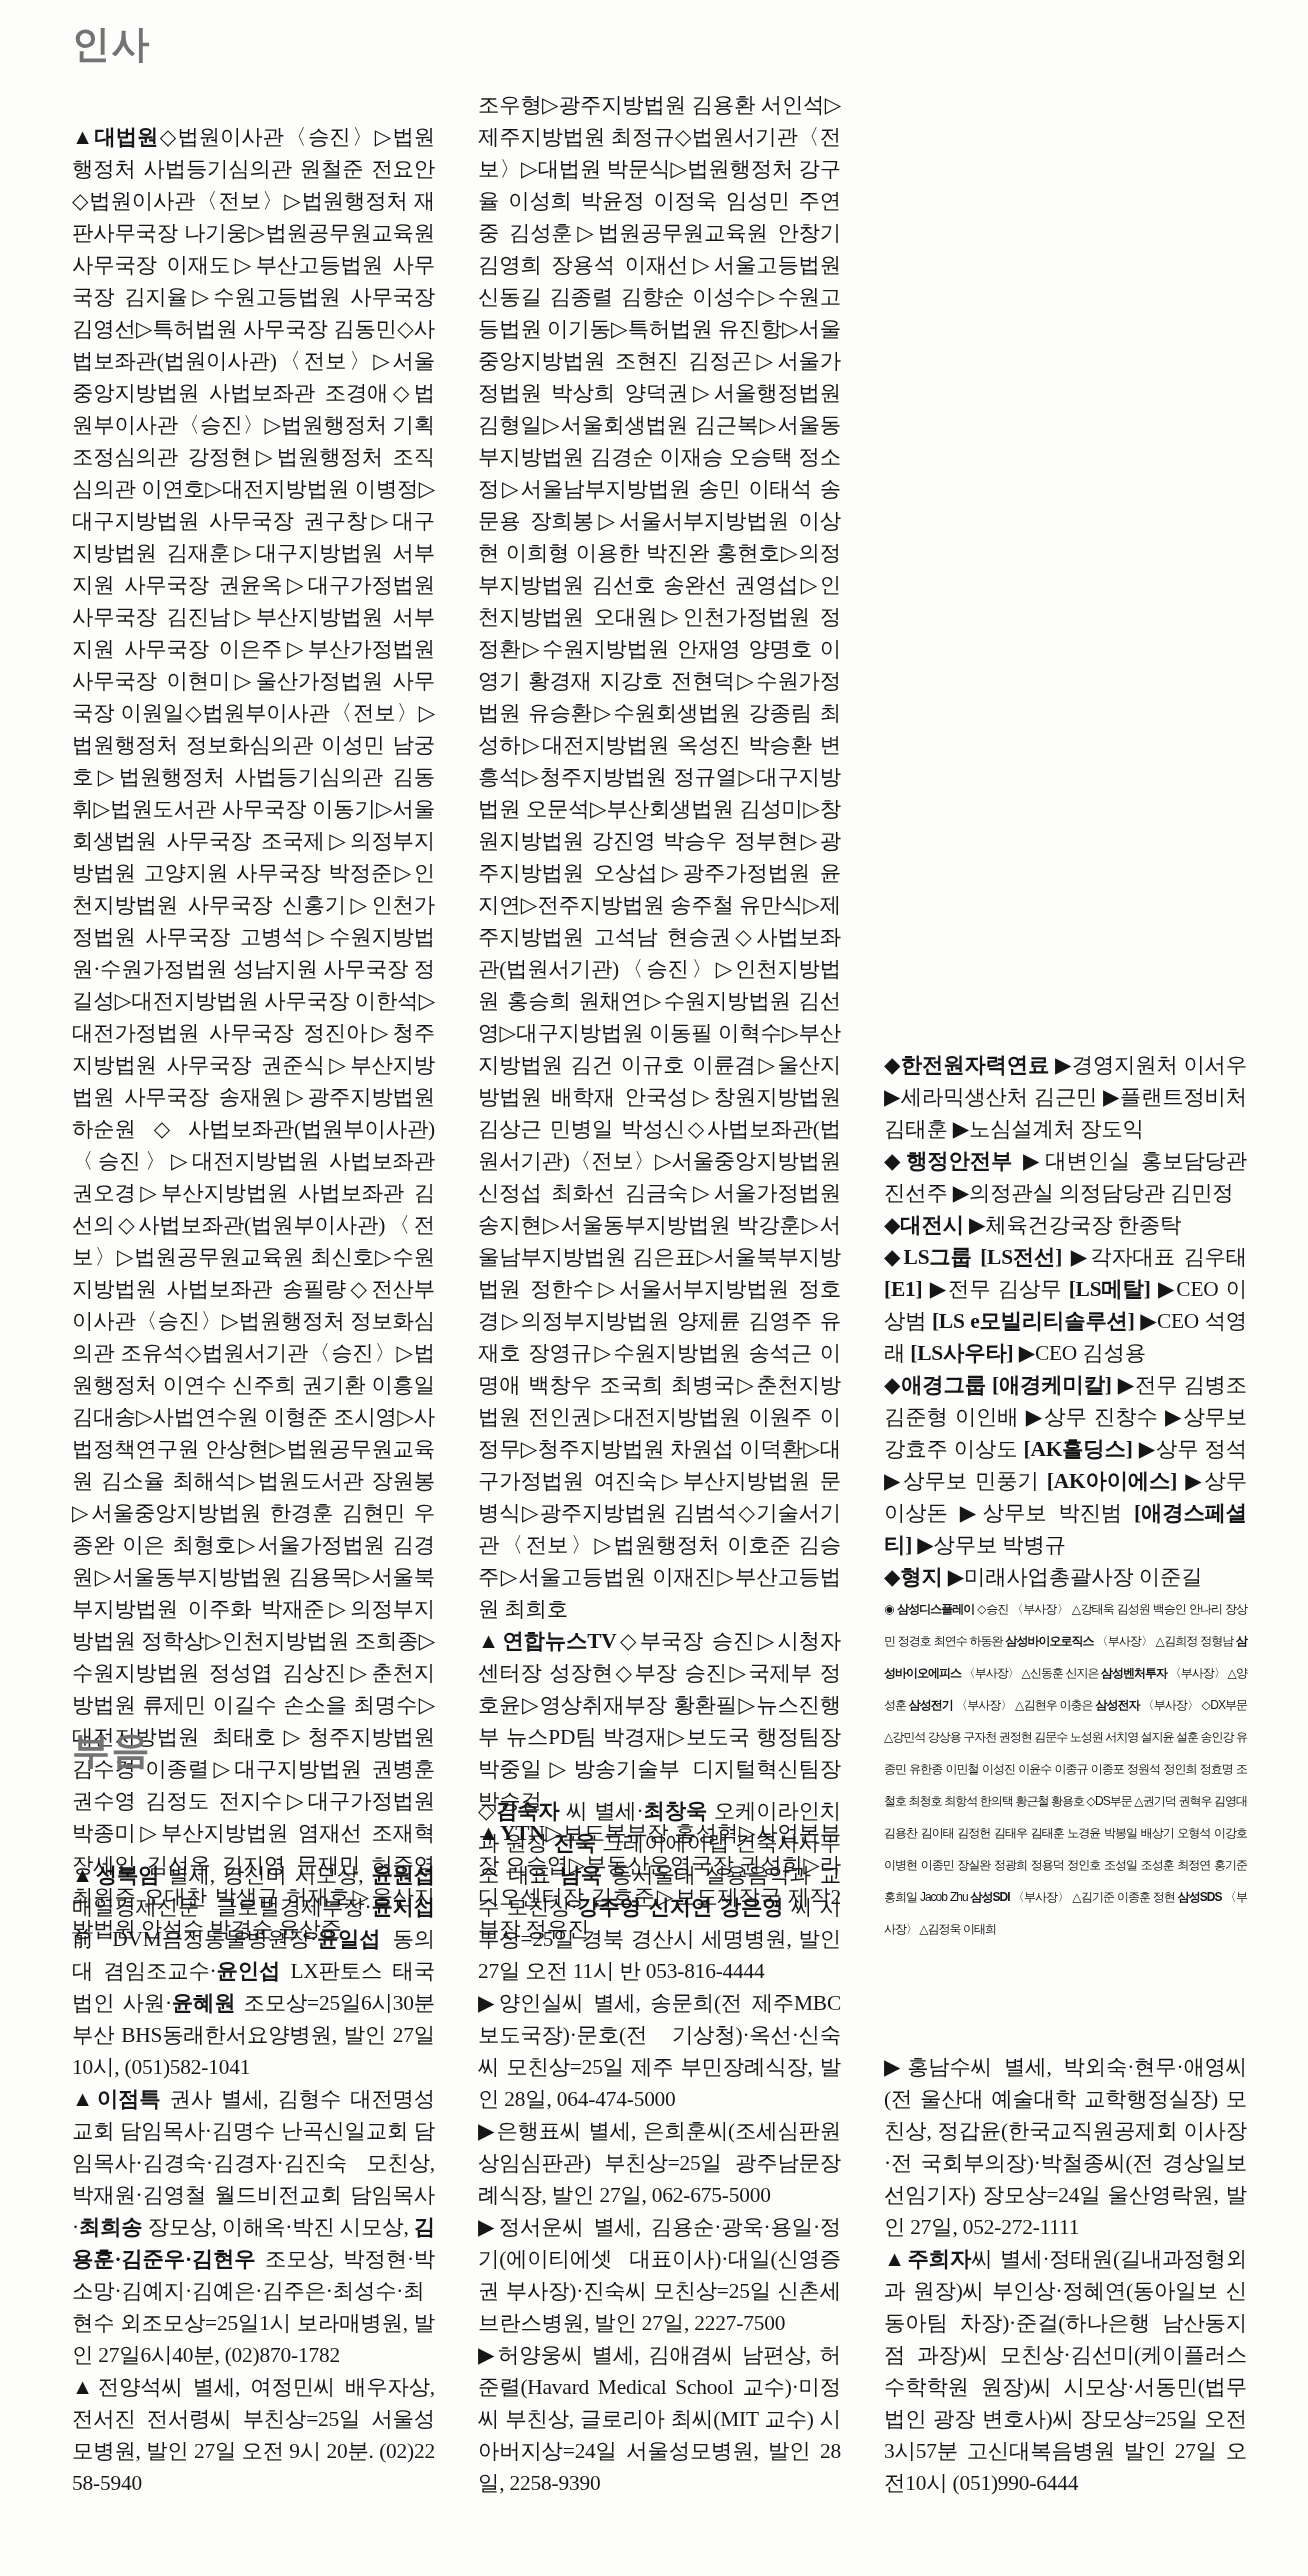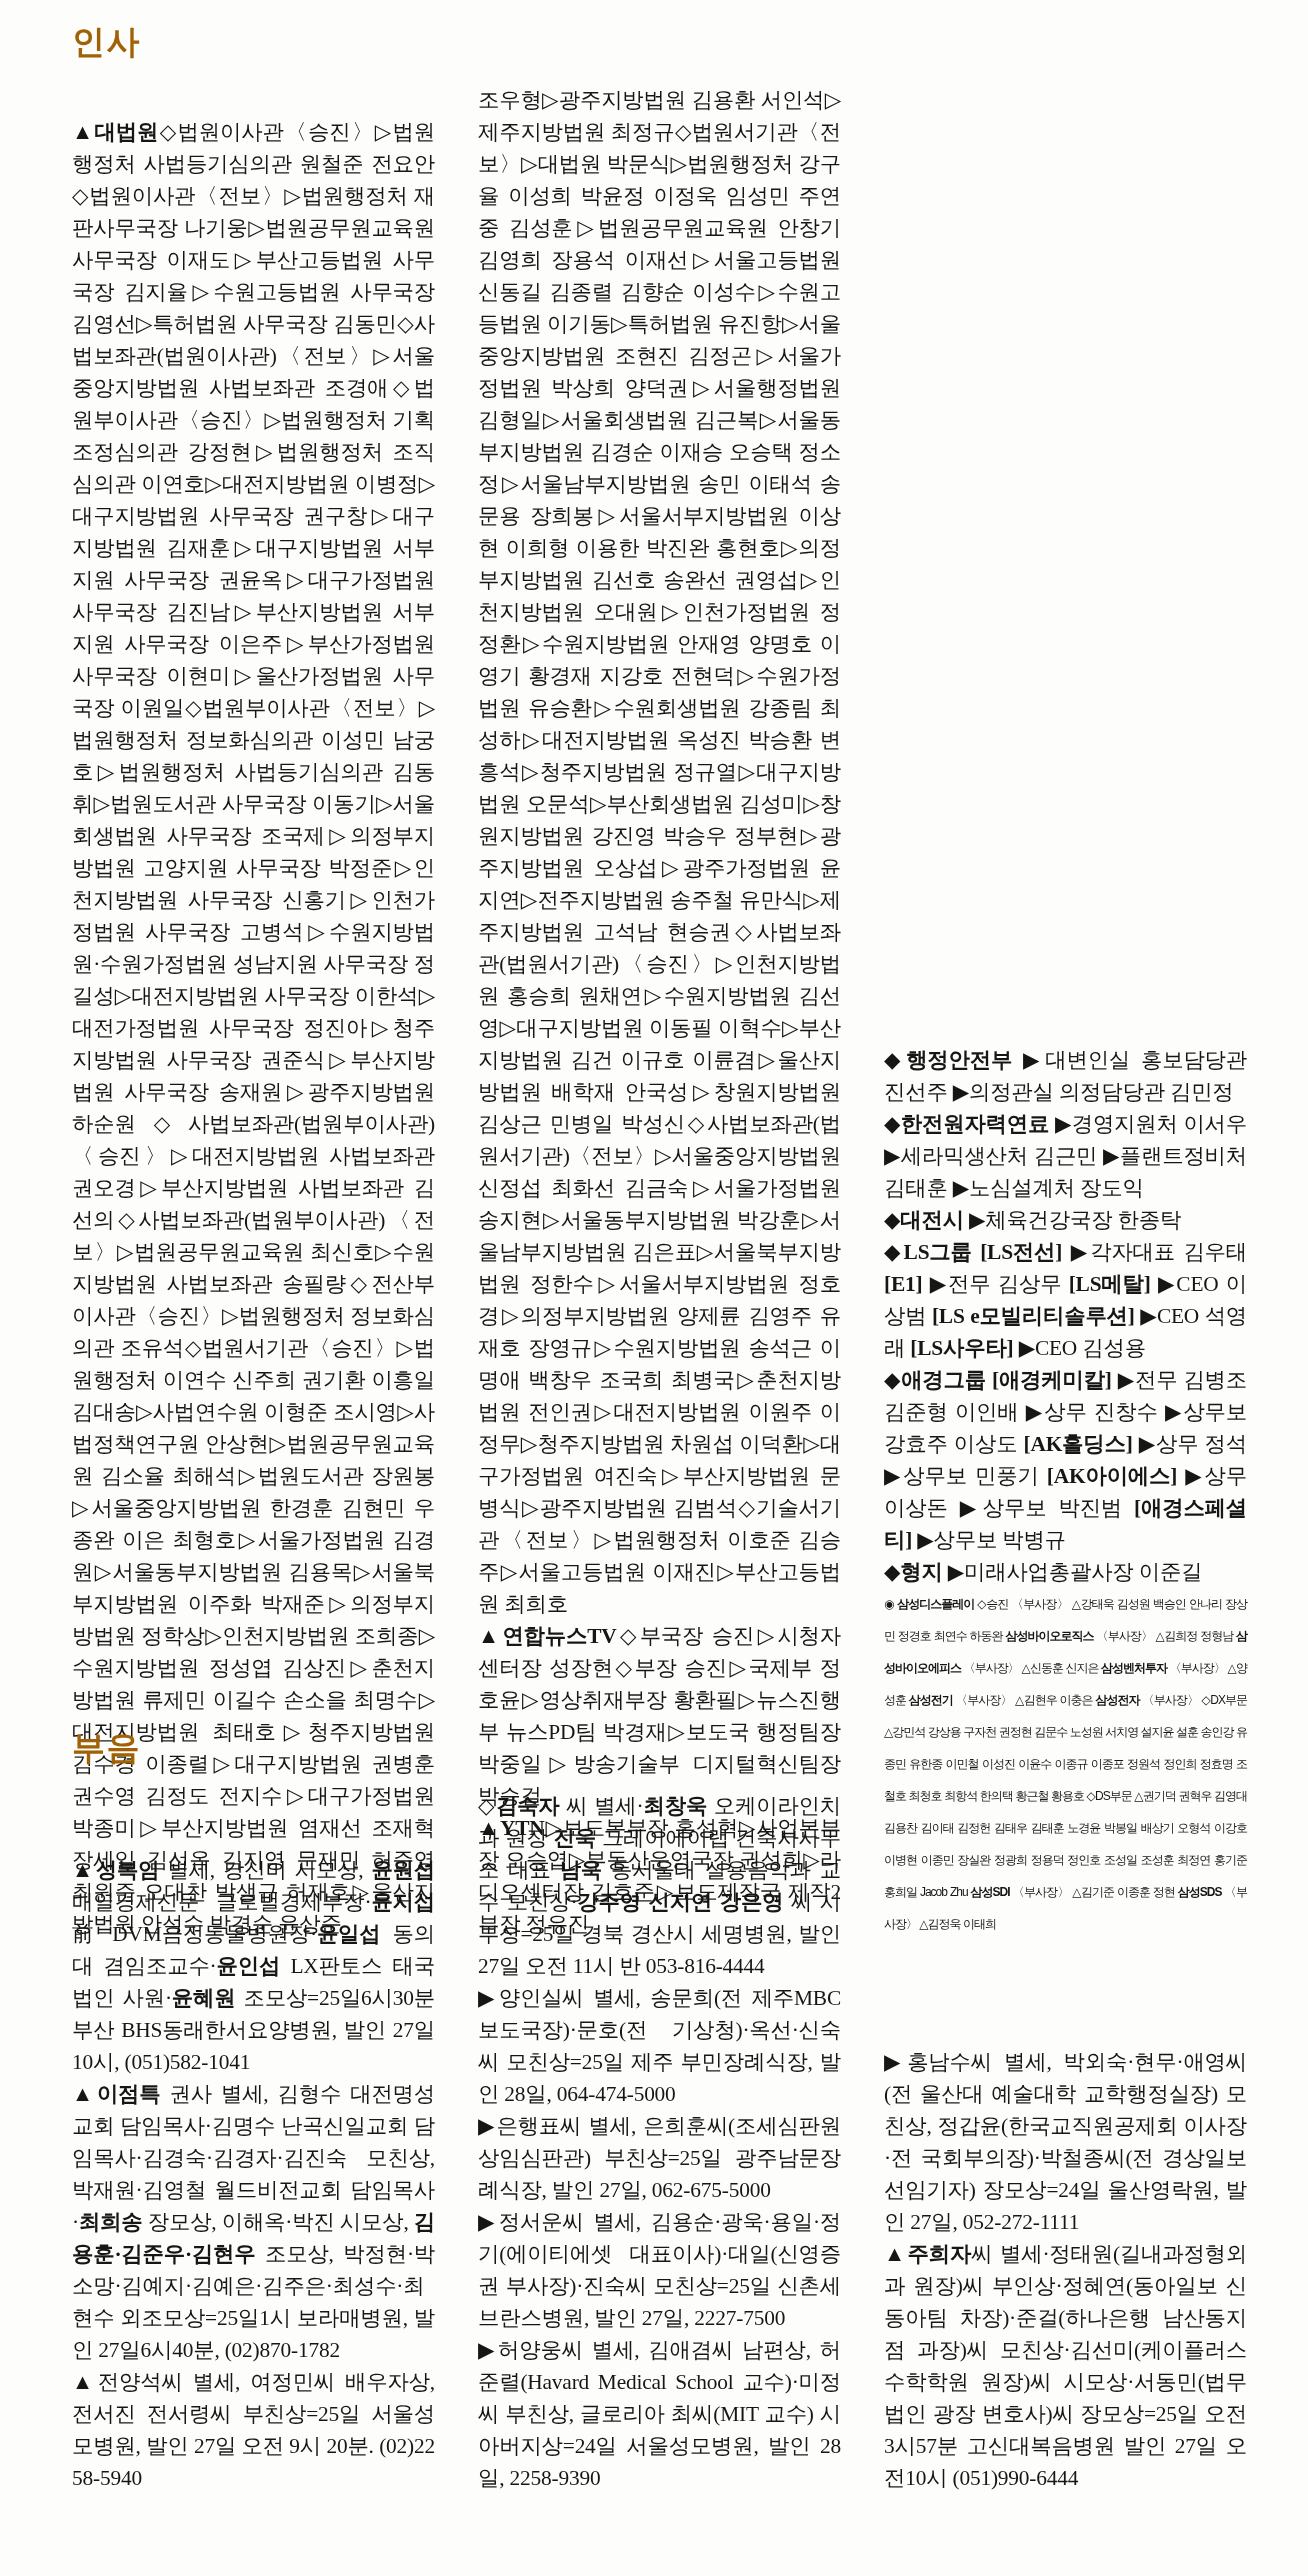--- a/index.html
+++ b/index.html
@@ -10,24 +10,24 @@
     background: #fdfdfb;
     font-family: "Liberation Serif", "DejaVu Serif", serif;
     color: #161616;
     overflow: hidden;
   }
   .news-section { position: absolute; left: 72px; width: 1175px; }
   .sec-insa { top: 25px; }
   .sec-buum { top: 1731px; }
   .section-title {
     font-family: "Liberation Sans", "DejaVu Sans", sans-serif;
-    font-size: 33px;
+    font-size: 38px;
     font-weight: 800;
     letter-spacing: 1.6px;
-    color: #a16207;
+    color: #737373;
     margin: 0 0 26px 0;
     line-height: 1;
   }
   .cols { display: flex; gap: 43px; align-items: flex-end; }
   .col { width: 363px; }
   .para {
     margin: 0;
     font-size: 21.4px;
     line-height: 32px;
     text-align: justify;
@@ -52,22 +52,22 @@
     <div class="cols">
       <div class="col">
           <p class="para"><span class="b">▲대법원</span><span>◇법원이사관〈승진〉▷법원행정처 사법등기심의관 원철준 전요안◇법원이사관〈전보〉▷법원행정처 재판사무국장 나기웅▷법원공무원교육원 사무국장 이재도▷부산고등법원 사무국장 김지율▷수원고등법원 사무국장 김영선▷특허법원 사무국장 김동민◇사법보좌관(법원이사관)〈전보〉▷서울중앙지방법원 사법보좌관 조경애◇법원부이사관〈승진〉▷법원행정처 기획조정심의관 강정현▷법원행정처 조직심의관 이연호▷대전지방법원 이병정▷대구지방법원 사무국장 권구창▷대구지방법원 김재훈▷대구지방법원 서부지원 사무국장 권윤옥▷대구가정법원 사무국장 김진남▷부산지방법원 서부지원 사무국장 이은주▷부산가정법원 사무국장 이현미▷울산가정법원 사무국장 이원일◇법원부이사관〈전보〉▷법원행정처 정보화심의관 이성민 남궁호▷법원행정처 사법등기심의관 김동휘▷법원도서관 사무국장 이동기▷서울회생법원 사무국장 조국제▷의정부지방법원 고양지원 사무국장 박정준▷인천지방법원 사무국장 신홍기▷인천가정법원 사무국장 고병석▷수원지방법원·수원가정법원 성남지원 사무국장 정길성▷대전지방법원 사무국장 이한석▷대전가정법원 사무국장 정진아▷청주지방법원 사무국장 권준식▷부산지방법원 사무국장 송재원▷광주지방법원 하순원◇사법보좌관(법원부이사관)〈승진〉▷대전지방법원 사법보좌관 권오경▷부산지방법원 사법보좌관 김선의◇사법보좌관(법원부이사관)〈전보〉▷법원공무원교육원 최신호▷수원지방법원 사법보좌관 송필량◇전산부이사관〈승진〉▷법원행정처 정보화심의관 조유석◇법원서기관〈승진〉▷법원행정처 이연수 신주희 권기환 이흥일 김대송▷사법연수원 이형준 조시영▷사법정책연구원 안상현▷법원공무원교육원 김소율 최해석▷법원도서관 장원봉▷서울중앙지방법원 한경훈 김현민 우종완 이은 최형호▷서울가정법원 김경원▷서울동부지방법원 김용목▷서울북부지방법원 이주화 박재준▷의정부지방법원 정학상▷인천지방법원 조희종▷수원지방법원 정성엽 김상진▷춘천지방법원 류제민 이길수 손소을 최명수▷대전지방법원 최태호▷청주지방법원 김수경 이종렬▷대구지방법원 권병훈 권수영 김정도 전지수▷대구가정법원 박종미▷부산지방법원 염재선 조재혁 장세일 김선옥 김지영 문재민 허준영 최원준 오대찬 박생규 허재호▷울산지방법원 안성수 박경순 윤상준</span></p>
         </div>
       <div class="col">
           <p class="para"><span>조우형▷광주지방법원 김용환 서인석▷제주지방법원 최정규◇법원서기관〈전보〉▷대법원 박문식▷법원행정처 강구율 이성희 박윤정 이정욱 임성민 주연중 김성훈▷법원공무원교육원 안창기 김영희 장용석 이재선▷서울고등법원 신동길 김종렬 김향순 이성수▷수원고등법원 이기동▷특허법원 유진항▷서울중앙지방법원 조현진 김정곤▷서울가정법원 박상희 양덕권▷서울행정법원 김형일▷서울회생법원 김근복▷서울동부지방법원 김경순 이재승 오승택 정소정▷서울남부지방법원 송민 이태석 송문용 장희봉▷서울서부지방법원 이상현 이희형 이용한 박진완 홍현호▷의정부지방법원 김선호 송완선 권영섭▷인천지방법원 오대원▷인천가정법원 정정환▷수원지방법원 안재영 양명호 이영기 황경재 지강호 전현덕▷수원가정법원 유승환▷수원회생법원 강종림 최성하▷대전지방법원 옥성진 박승환 변흥석▷청주지방법원 정규열▷대구지방법원 오문석▷부산회생법원 김성미▷창원지방법원 강진영 박승우 정부현▷광주지방법원 오상섭▷광주가정법원 윤지연▷전주지방법원 송주철 유만식▷제주지방법원 고석남 현승권◇사법보좌관(법원서기관)〈승진〉▷인천지방법원 홍승희 원채연▷수원지방법원 김선영▷대구지방법원 이동필 이혁수▷부산지방법원 김건 이규호 이륜겸▷울산지방법원 배학재 안국성▷창원지방법원 김상근 민병일 박성신◇사법보좌관(법원서기관)〈전보〉▷서울중앙지방법원 신정섭 최화선 김금숙▷서울가정법원 송지현▷서울동부지방법원 박강훈▷서울남부지방법원 김은표▷서울북부지방법원 정한수▷서울서부지방법원 정호경▷의정부지방법원 양제륜 김영주 유재호 장영규▷수원지방법원 송석근 이명애 백창우 조국희 최병국▷춘천지방법원 전인권▷대전지방법원 이원주 이정무▷청주지방법원 차원섭 이덕환▷대구가정법원 여진숙▷부산지방법원 문병식▷광주지방법원 김범석◇기술서기관〈전보〉▷법원행정처 이호준 김승주▷서울고등법원 이재진▷부산고등법원 최희호</span></p>
           <p class="para"><span class="b">▲연합뉴스TV</span><span>◇부국장 승진▷시청자센터장 성장현◇부장 승진▷국제부 정호윤▷영상취재부장 황환필▷뉴스진행부 뉴스PD팀 박경재▷보도국 행정팀장 박중일▷방송기술부 디지털혁신팀장 박승걸</span></p>
           <p class="para"><span class="b">▲YTN</span><span>▷보도본부장 홍성혁▷사업본부장 오승엽▷부동산운영국장 권성희▷라디오센터장 김호준▷보도제작국 제작2부장 정유진</span></p>
         </div>
       <div class="col">
+          <p class="para"><span class="b">◆한전원자력연료</span><span> ▶경영지원처 이서우 ▶세라믹생산처 김근민 ▶플랜트정비처 김태훈 ▶노심설계처 장도익</span></p>
           <p class="para"><span class="b">◆행정안전부</span><span> ▶대변인실 홍보담당관 진선주 ▶의정관실 의정담당관 김민정</span></p>
-          <p class="para"><span class="b">◆한전원자력연료</span><span> ▶경영지원처 이서우 ▶세라믹생산처 김근민 ▶플랜트정비처 김태훈 ▶노심설계처 장도익</span></p>
           <p class="para"><span class="b">◆대전시</span><span> ▶체육건강국장 한종탁</span></p>
           <p class="para"><span class="b">◆LS그룹</span><span> </span><span class="b">[LS전선]</span><span> ▶각자대표 김우태 </span><span class="b">[E1]</span><span> ▶전무 김상무 </span><span class="b">[LS메탈]</span><span> ▶CEO 이상범 </span><span class="b">[LS e모빌리티솔루션]</span><span> ▶CEO 석영래 </span><span class="b">[LS사우타]</span><span> ▶CEO 김성용</span></p>
           <p class="para"><span class="b">◆애경그룹</span><span> </span><span class="b">[애경케미칼]</span><span> ▶전무 김병조 김준형 이인배 ▶상무 진창수 ▶상무보 강효주 이상도 </span><span class="b">[AK홀딩스]</span><span> ▶상무 정석 ▶상무보 민풍기 </span><span class="b">[AK아이에스]</span><span> ▶상무 이상돈 ▶상무보 박진범 </span><span class="b">[애경스페셜티]</span><span> ▶상무보 박병규</span></p>
           <p class="para"><span class="b">◆형지</span><span> ▶미래사업총괄사장 이준길</span></p>
           <p class="para condensed"><span>◉ </span><span class="b">삼성디스플레이</span><span> ◇승진 〈부사장〉 △강태욱 김성원 백승인 안나리 장상민 정경호 최연수 하동완 </span><span class="b">삼성바이오로직스</span><span> 〈부사장〉 △김희정 정형남 </span><span class="b">삼성바이오에피스</span><span> 〈부사장〉 △신동훈 신지은 </span><span class="b">삼성벤처투자</span><span> 〈부사장〉 △양성훈 </span><span class="b">삼성전기</span><span> 〈부사장〉 △김현우 이충은 </span><span class="b">삼성전자</span><span> 〈부사장〉 ◇DX부문 △강민석 강상용 구자천 권정현 김문수 노성원 서치영 설지윤 설훈 송인강 유종민 유한종 이민철 이성진 이윤수 이종규 이종포 정원석 정인희 정효명 조철호 최청호 최항석 한의택 황근철 황용호 ◇DS부문 △권기덕 권혁우 김영대 김용찬 김이태 김정헌 김태우 김태훈 노경윤 박봉일 배상기 오형석 이강호 이병현 이종민 장실완 정광희 정용덕 정인호 조성일 조성훈 최정연 홍기준 홍희일 Jacob Zhu </span><span class="b">삼성SDI</span><span> 〈부사장〉 △김기준 이종훈 정현 </span><span class="b">삼성SDS</span><span> 〈부사장〉 △김정욱 이태희</span></p>
         </div>
     </div>
   </section>
 
   <section class="news-section sec-buum">

